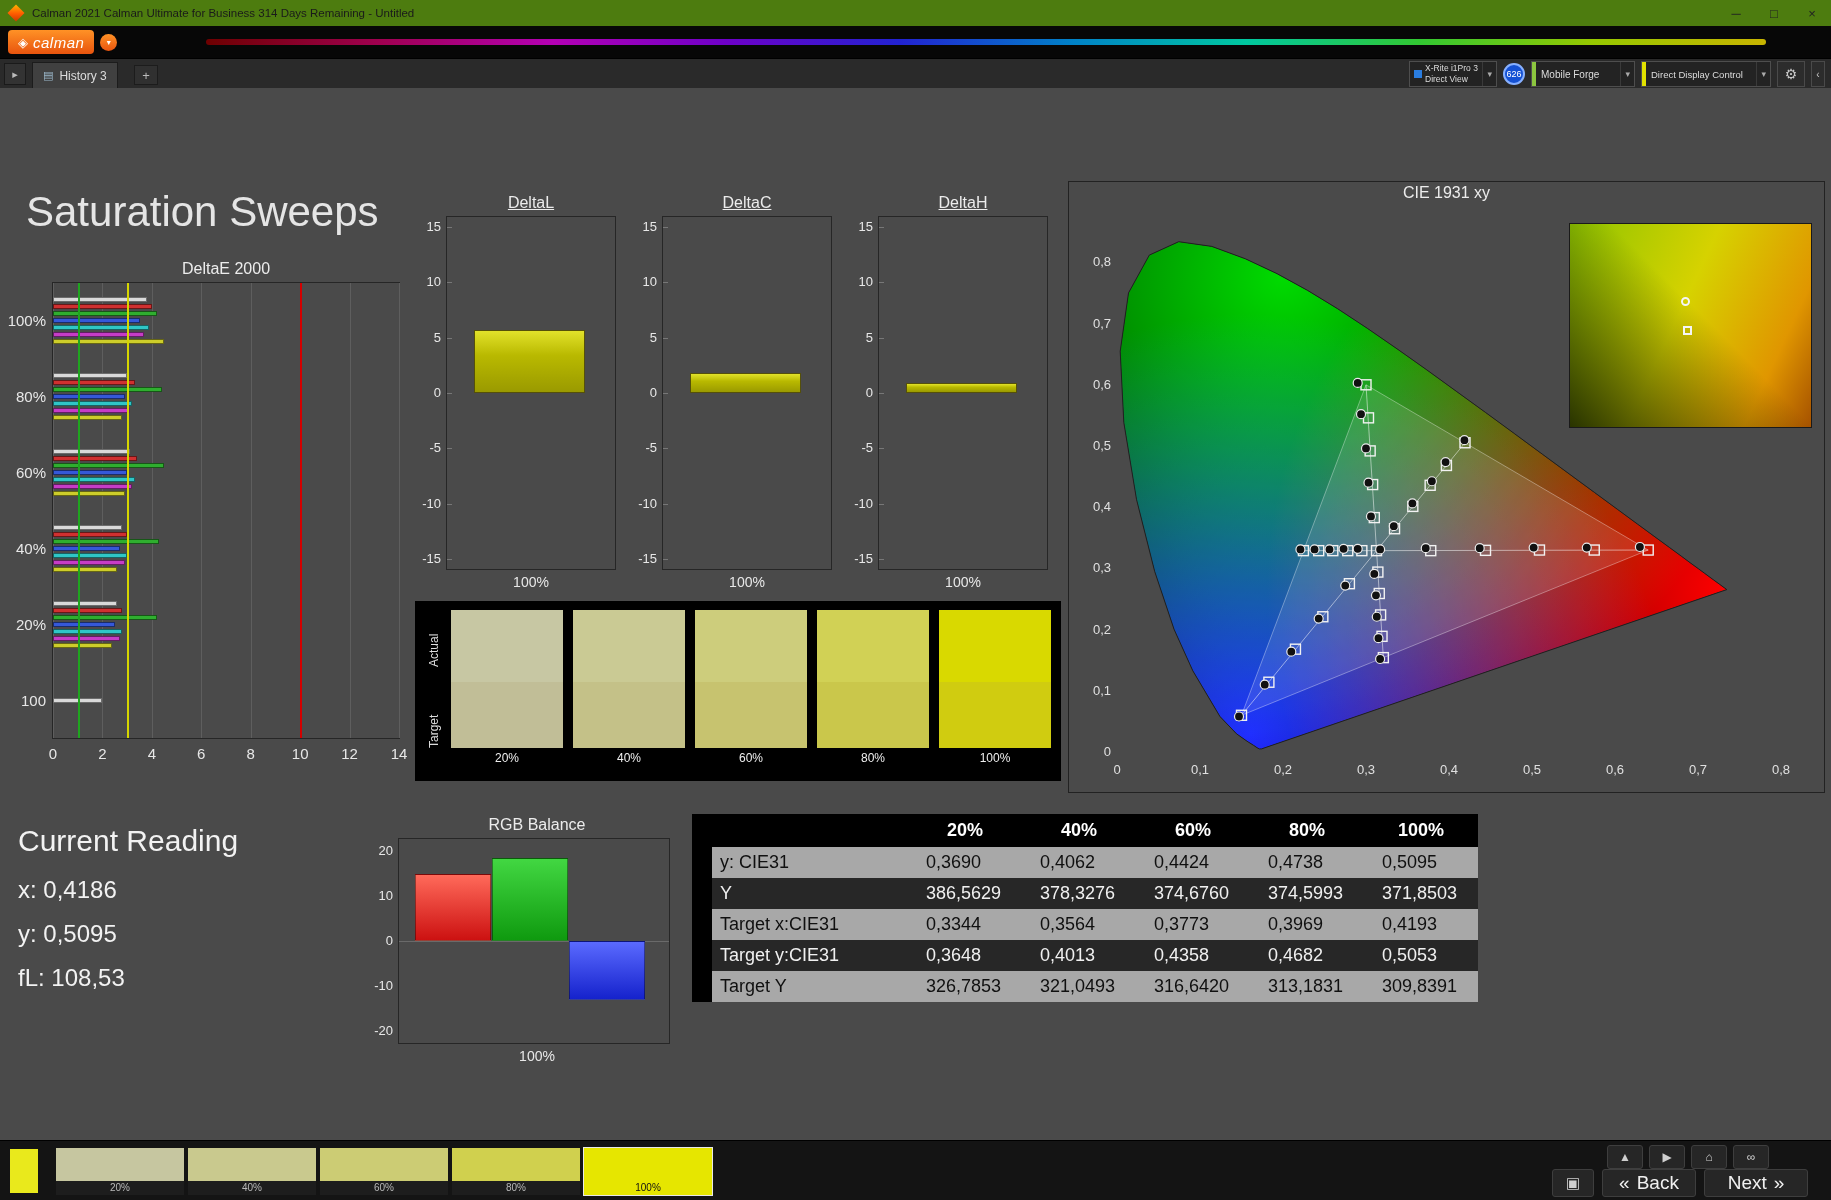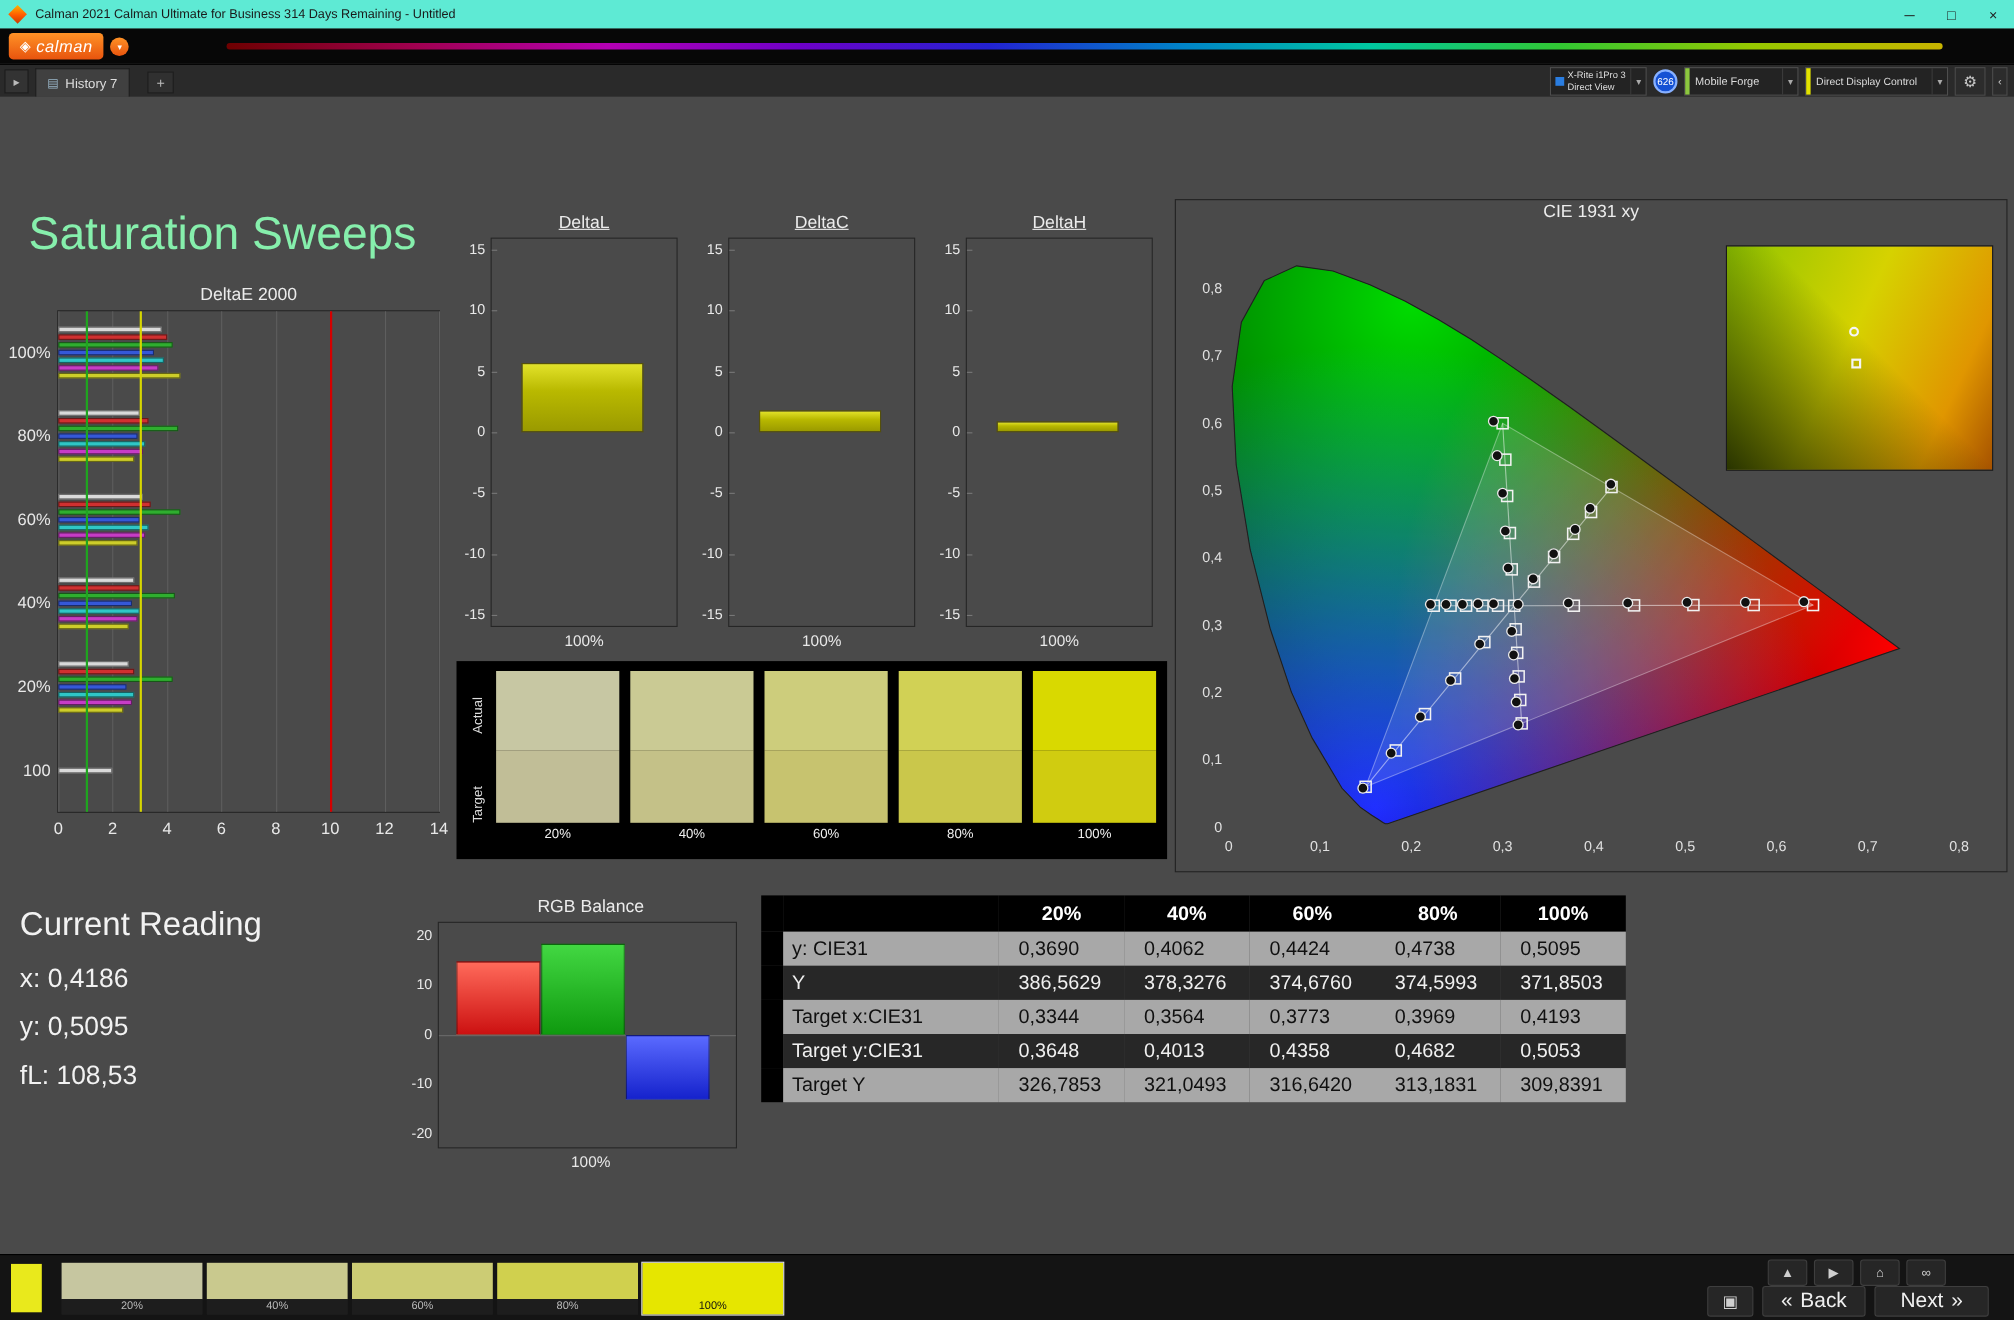--- a/index.html
+++ b/index.html
@@ -1,21 +1,21 @@
 <!DOCTYPE html>
 <html><head>
 <meta charset="utf-8">
 <style>
   html,body{margin:0;padding:0;background:#222;}
   *{box-sizing:border-box;}
   .screen{position:relative;width:1831px;height:1200px;overflow:hidden;
     font-family:"Liberation Sans","DejaVu Sans",sans-serif;background:#4a4a4a;}
 
   
-  .titlebar{position:absolute;left:0;top:0;width:100%;height:26px;background:#5eead4;}
+  .titlebar{position:absolute;left:0;top:0;width:100%;height:26px;background:#4d7c0f;}
   .app-icon{position:absolute;left:10px;top:7px;width:12px;height:12px;
     background:linear-gradient(135deg,#ffb400,#ff5a00 55%,#c83c00);transform:rotate(45deg);}
   .win-title{position:absolute;left:32px;top:0;height:26px;line-height:26px;font-size:11.5px;color:#1a1a1a;}
   .win-controls{position:absolute;right:0;top:0;height:26px;display:flex;}
   .win-btn{width:38px;height:26px;display:flex;align-items:center;justify-content:center;font-size:13px;color:#222;}
 
   
   .toolbar{position:absolute;left:0;top:26px;width:100%;height:32px;background:#070707;}
   .toolbar-left{position:absolute;left:8px;top:4px;display:flex;align-items:center;gap:6px;}
   .logo{height:24px;padding:0 10px;background:linear-gradient(180deg,#ff9226,#e8540e);
@@ -46,21 +46,21 @@
   .badge{width:22px;height:22px;border-radius:50%;background:#1551d4;border:2px solid #87b0ff;color:#fff;
     font-size:9px;display:flex;align-items:center;justify-content:center;}
   .sel-text{padding-left:5px;font-size:10px;white-space:nowrap;}
   .icon-btn{width:28px;height:26px;background:#2c2c2c;border:1px solid #4a4a4a;color:#c8c8c8;
     display:flex;align-items:center;justify-content:center;font-size:14px;}
   .collapse-btn{width:14px;height:26px;background:#2c2c2c;border:1px solid #4a4a4a;color:#c8c8c8;
     display:flex;align-items:center;justify-content:center;font-size:10px;}
 
   
   .main{position:absolute;left:0;top:88px;width:100%;height:1052px;background:#4a4a4a;}
-  .page-title{position:absolute;left:26px;top:100px;font-size:42px;color:#86efac;}
+  .page-title{position:absolute;left:26px;top:100px;font-size:42px;color:#e5e5e5;}
   .panel-title{color:#ececec;font-size:16px;text-align:center;height:24px;line-height:22px;}
 
   
   .de-panel{position:absolute;left:8px;top:170px;width:392px;}
   .de-title{margin-left:44px;}
   .de-body{display:flex;}
   .de-ylabels{width:44px;display:flex;flex-direction:column;height:457px;}
   .de-ylab{flex:1;display:flex;align-items:center;justify-content:flex-end;padding-right:6px;color:#e8e8e8;font-size:15px;}
   .de-plot{position:relative;flex:1;height:457px;border:1px solid #262626;}
   .de-grid{position:absolute;top:0;bottom:0;width:1px;background:#5e5e5e;z-index:1;}
@@ -178,21 +178,21 @@
       </div>
     </div>
   </div>
 
   <div class="tabbar">
     <div class="panel-btn">
       <span>▸</span>
     </div>
     <div class="tab">
       <span class="tab-icon">▤</span>
-      <span>History 7</span>
+      <span>History 3</span>
     </div>
     <div class="tab-add">
       <span>+</span>
     </div>
     <div class="tab-right">
       <div class="dev-select" style="width:88px;">
         <span class="meter-chip"></span>
         <span class="meter-lines">
           <div>X-Rite i1Pro 3</div>
           <div>Direct View</div>

